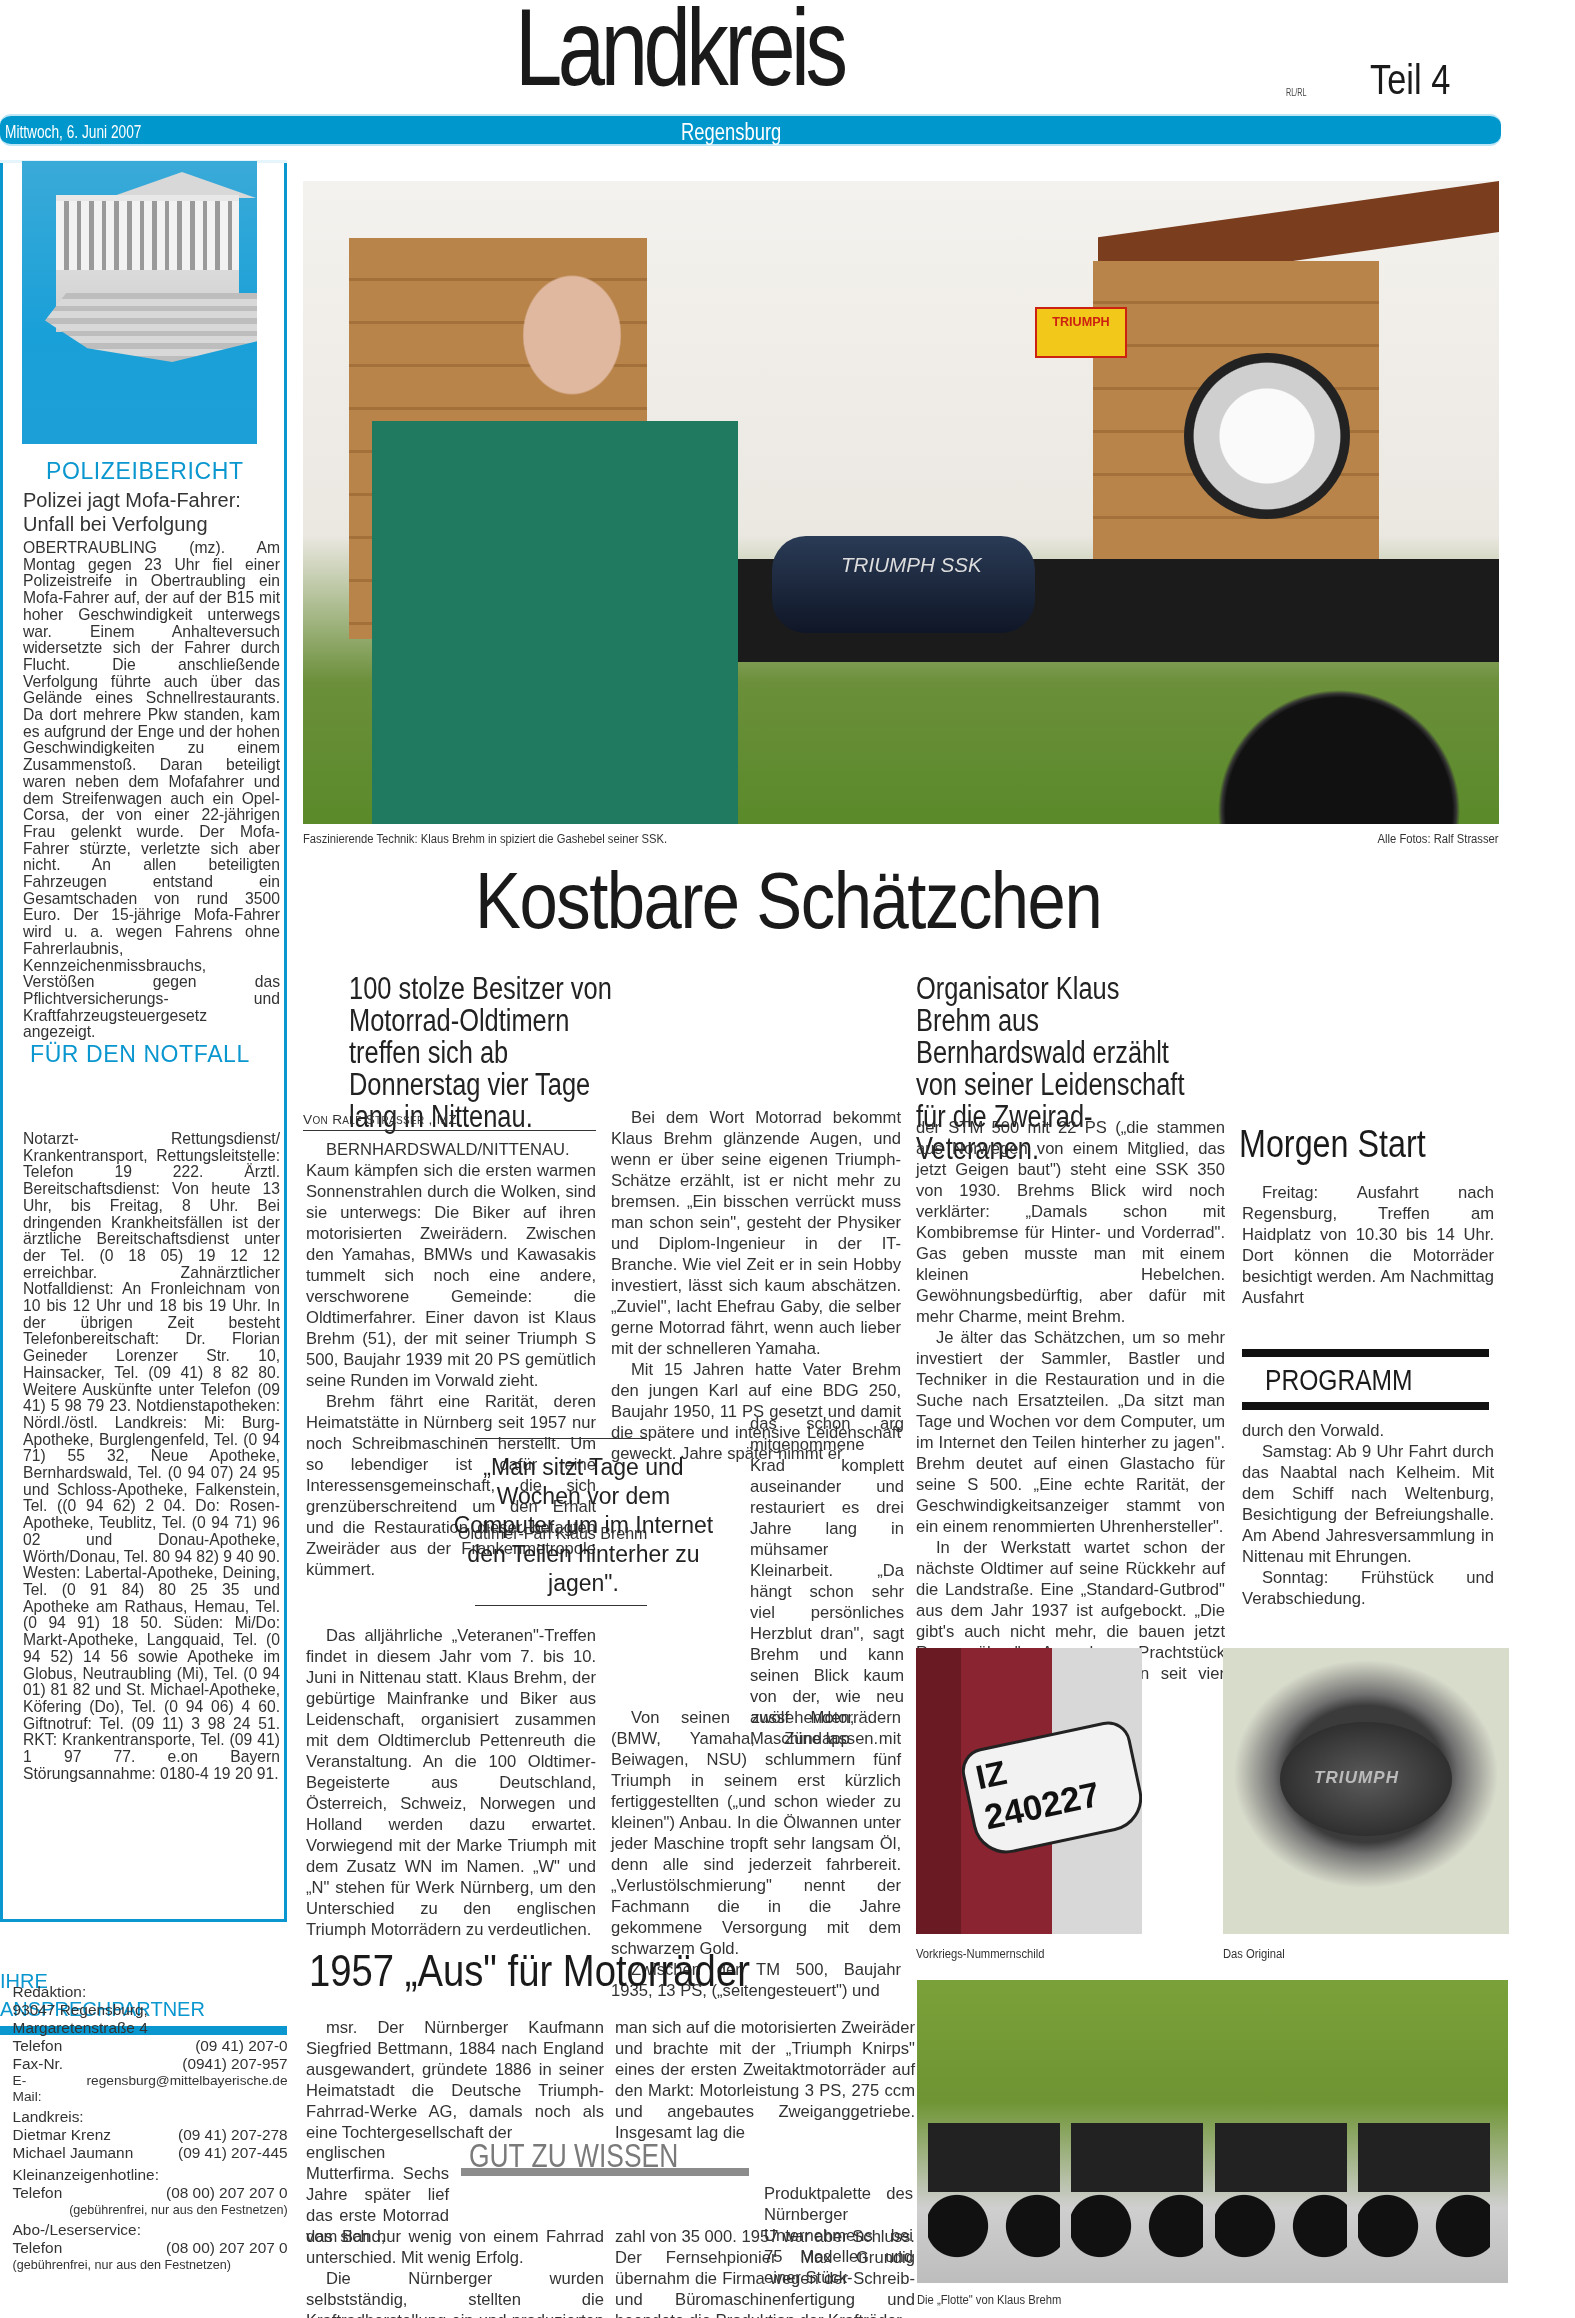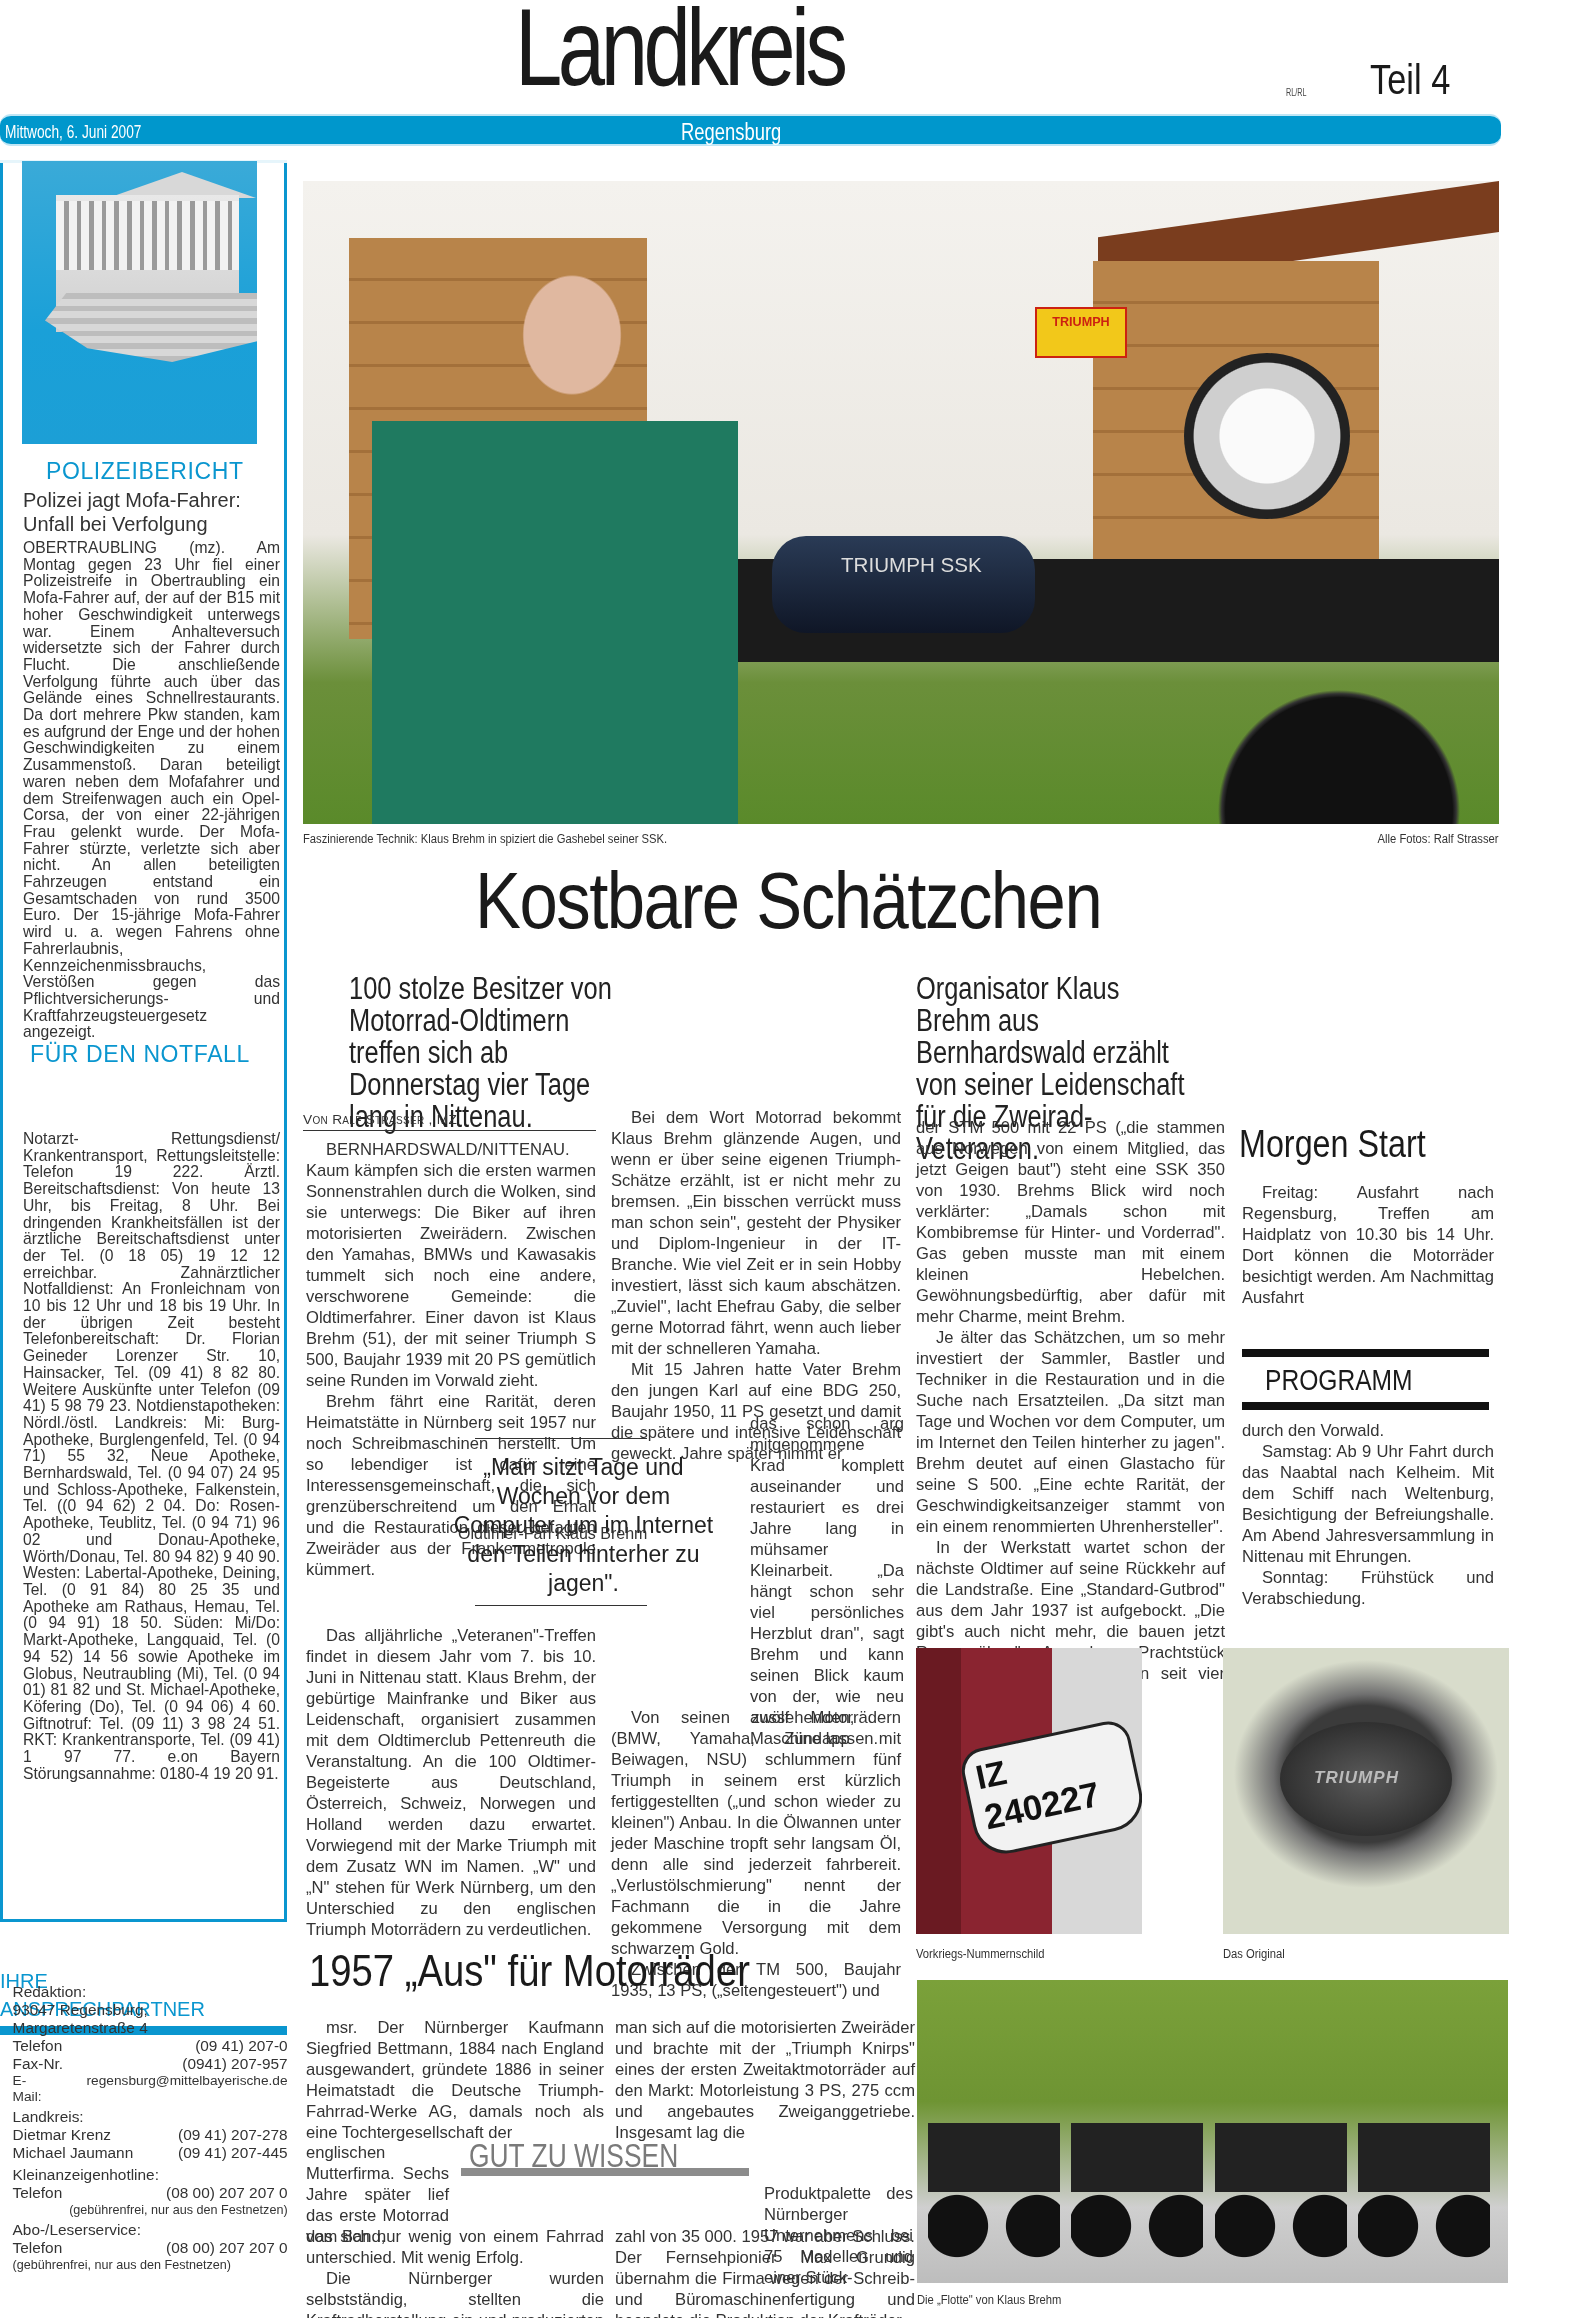--- a/index.html
+++ b/index.html
@@ -43,21 +43,21 @@
   .mainphoto { left: 303px; top: 181px; width: 1196px; height: 643px; overflow: hidden;
     background: linear-gradient(180deg,#f4f2ee 0%, #ebe8e2 55%, #6b8f3a 78%, #5a8a2a 100%); }
   .mainphoto .roofbeam { position:absolute; right:0; top:0; width:401px; height:51px; background:#7a3d1e; transform: skewY(-8deg); transform-origin: right top; }
   .mainphoto .door1 { position:absolute; left:46px; top:57px; width:298px; height:401px; background: repeating-linear-gradient(180deg,#b8844a 0 40px,#a3703a 40px 43px); }
   .mainphoto .door2 { position:absolute; left:790px; top:80px; width:286px; height:378px; background: repeating-linear-gradient(180deg,#b8844a 0 40px,#a3703a 40px 43px); }
   .mainphoto .sign { position:absolute; left:732px; top:126px; width:92px; height:51px; background:#f2c81a; border:2.3px solid #c21; color:#c21; font-size:12.6px; font-weight:bold; text-align:center; padding-top:5.7px; }
   .mainphoto .man { position:absolute; left:69px; top:34px; width:366px; height:609px; background: radial-gradient(ellipse 80px 97px at 200px 120px, #e0b8a0 60%, transparent 62%), linear-gradient(180deg, transparent 0 206px, #1f7a60 206px); border-radius: 114px 114px 0 0; }
   .mainphoto .bike { position:absolute; left:435px; top:332px; width:761px; height:311px; background: radial-gradient(circle 189px at 601px 298px, #111 60%, #333 62%, transparent 64%), linear-gradient(180deg, transparent 0 46px, #1b1b1b 46px 149px, transparent 149px); }
   .mainphoto .lamp { position:absolute; left:881px; top:172px; width:166px; height:166px; border-radius:50%; background: radial-gradient(circle, #fafafa 0 40%, #cfcfcf 41% 62%, #222 63% 100%); }
   .mainphoto .tank { position:absolute; left:469px; top:355px; width:263px; height:97px; border-radius:34px; background: linear-gradient(180deg,#2a3b56,#0f1626); }
-  .mainphoto .tank span { position:absolute; left:69px; top:17px; color:#ddd; font-size:20.6px; }
+  .mainphoto .tank span { position:absolute; left:69px; top:17px; color:#ddd; font-size:20.6px; font-style: italic; }
 
   .caption { font-size: 13.7px; color: #333; transform: scaleX(0.82); transform-origin: 0 0; white-space: nowrap; }
   .credit { transform-origin: 100% 0; }
 
   .headline { left: 475px; top: 858px; font-size: 80px; line-height: 86px; color: #1a1a1a; letter-spacing: -1.7px; transform: scaleX(0.86); transform-origin: 0 0; white-space: nowrap; }
   .deck { font-size: 31px; line-height: 32px; color: #222; transform: scaleX(0.82); transform-origin: 0 0; }
 
   .byline { left: 303px; top: 1112px; width: 293px; border-bottom: 1.1px solid #333; font-size: 13.7px; padding-bottom: 3.4px; letter-spacing: 0.3px; font-variant: small-caps; color: #333; }
 
   .quote-rule { height: 1.1px; background: #333; }

